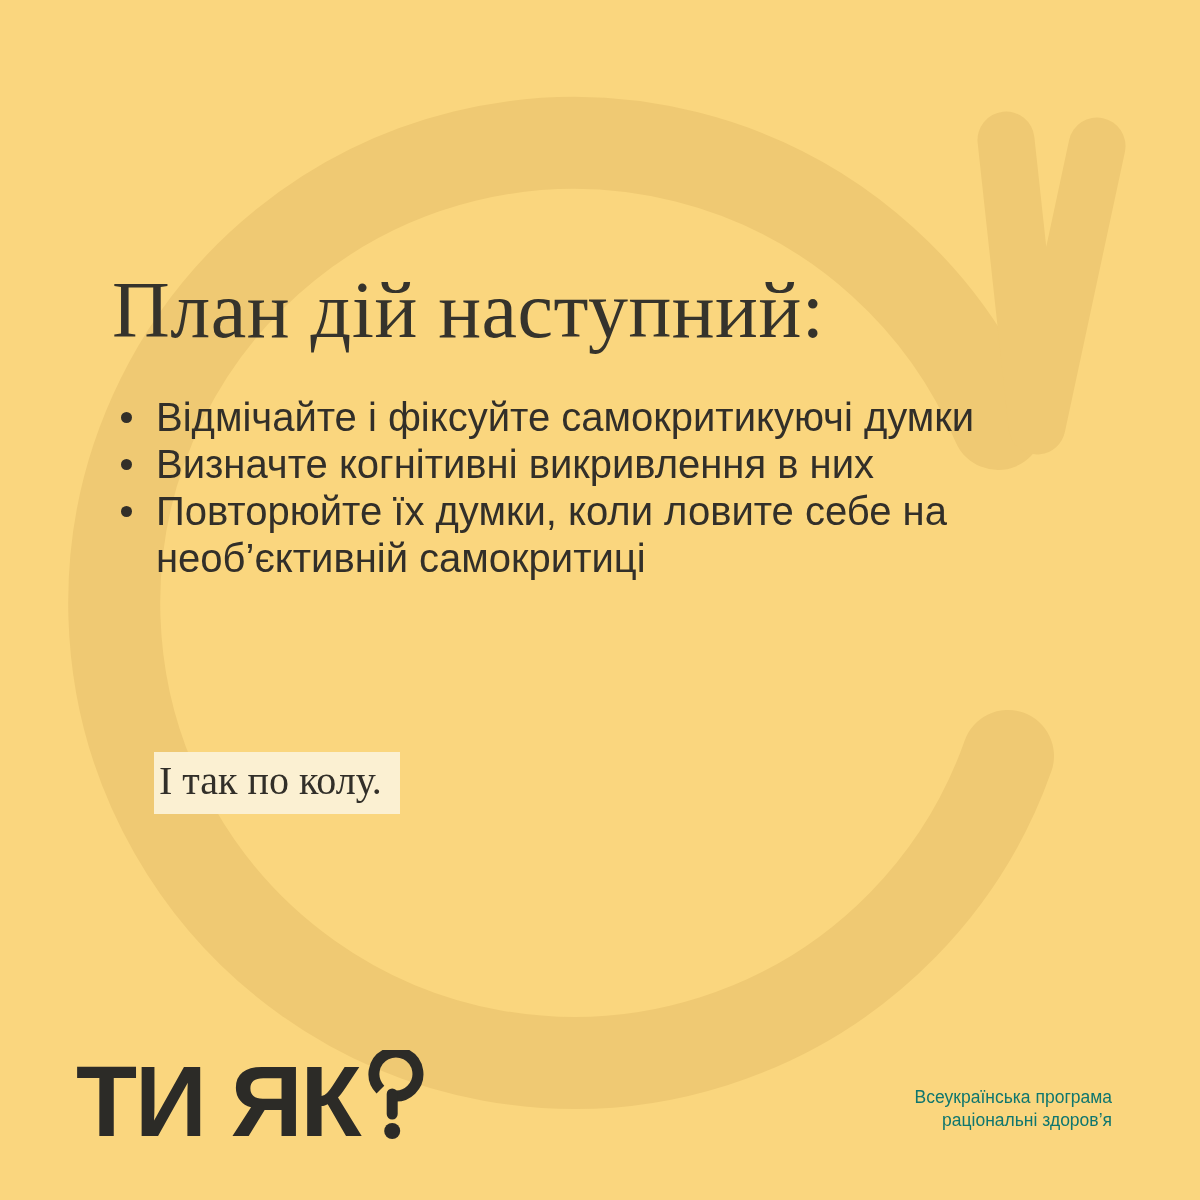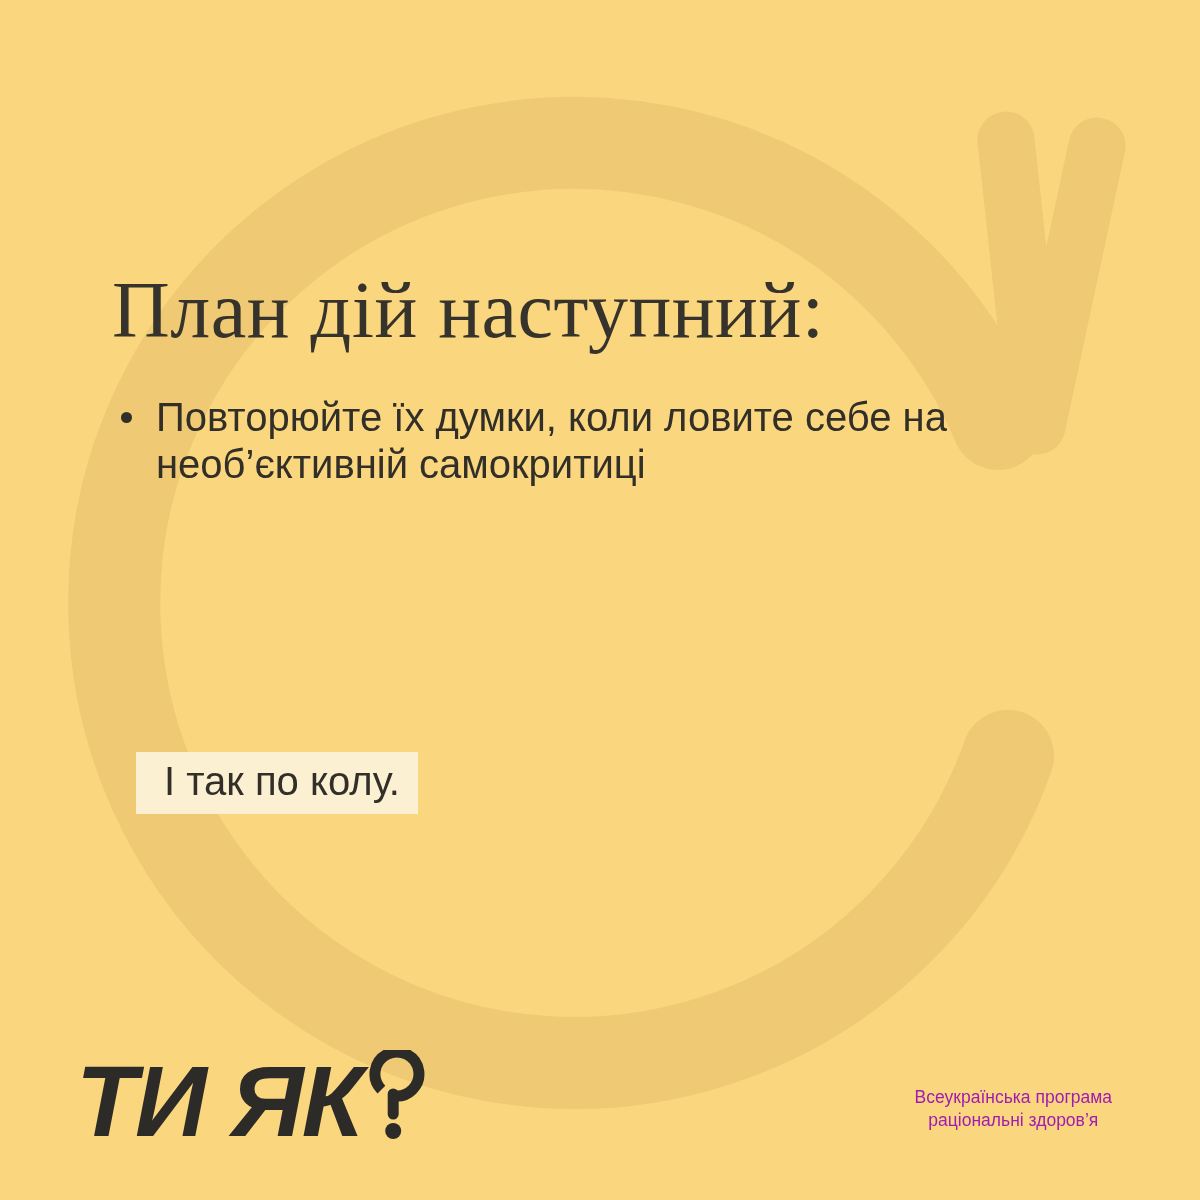--- a/index.html
+++ b/index.html
@@ -35,45 +35,45 @@
     position:relative;
     padding-left:38px;
   }
   .bullets li::before{
     content:"";
     position:absolute;left:3px;top:18px;
     width:11px;height:11px;border-radius:50%;
     background:#322F29;
   }
   .highlight{
-    position:absolute;left:136px;top:752px;
+    position:absolute;left:154px;top:752px;
     background:#FBF0D2;
-    padding:7px 18px 11px 28px;
+    padding:7px 18px 11px 5px;
     font-size:40px;line-height:44px;
     white-space:nowrap;
+    font-family:Liberation Serif, serif;
   }
   .logo{
     position:absolute;left:76px;top:1056px;
     display:flex;align-items:flex-start;
     color:#2C2B27;
   }
   .logo-text{
     font-size:100px;line-height:90px;
     font-weight:600;
     letter-spacing:-2px;
     white-space:nowrap;
-    font-style:italic;
   }
   .logo-qmark{margin-left:6px;margin-top:-6px;}
   .footer{
     position:absolute;right:88px;top:1086px;
-    text-align:center;
+    text-align:right;
     font-size:17.5px;line-height:23px;
     font-weight:500;
-    color:#a21caf;
+    color:#0f766e;
   }
 </style>
 </head>
 <body>
 
 <div class="canvas">
 
   <svg class="watermark" viewBox="0 0 1200 1200" xmlns="http://www.w3.org/2000/svg" aria-hidden="true">
     <g fill="none" stroke="#EFC973">
 
@@ -81,20 +81,22 @@
 
       <path d="M 1006 140 L 1037 426 L 1097 146" stroke-width="57" stroke-linecap="round" stroke-linejoin="round"></path>
     </g>
   </svg>
 
   <div class="content">
 
     <div class="title">План дій наступний:</div>
 
     <ul class="bullets">
+      <li>Відмічайте і фіксуйте самокритикуючі думки</li>
+      <li>Визначте когнітивні викривлення в них</li>
       <li>Повторюйте їх думки, коли ловите себе на необ’єктивній самокритиці</li>
     </ul>
 
     <div class="highlight">І так по колу.</div>
 
     <div class="logo">
       <span class="logo-text">ТИ ЯК</span>
       <svg class="logo-qmark" width="58" height="98" viewBox="0 0 58 98" xmlns="http://www.w3.org/2000/svg" aria-hidden="true">
         <g fill="none" stroke="#2C2B27" stroke-width="11">
           <path d="M 26.2 45.7 A 22 22 0 1 0 14.4 39.6"></path>

